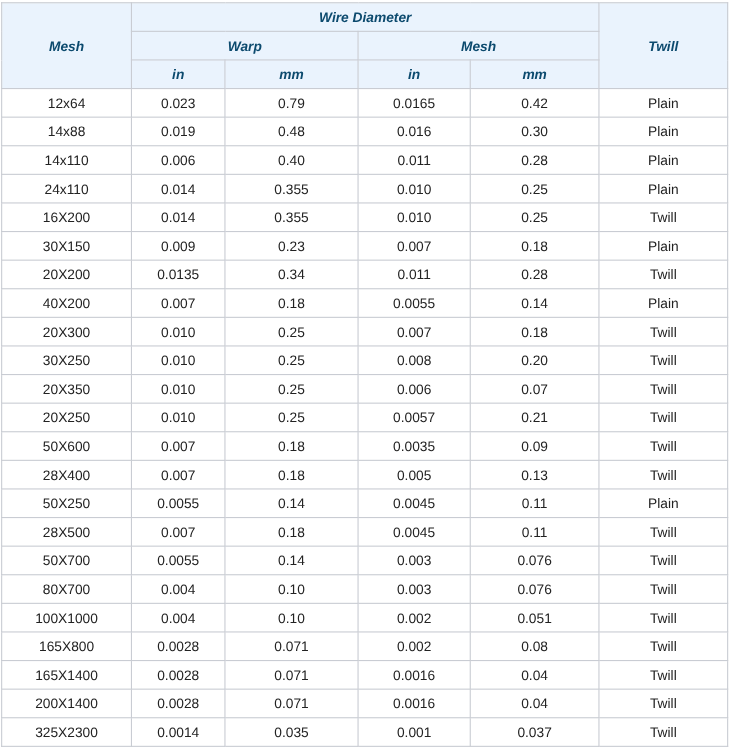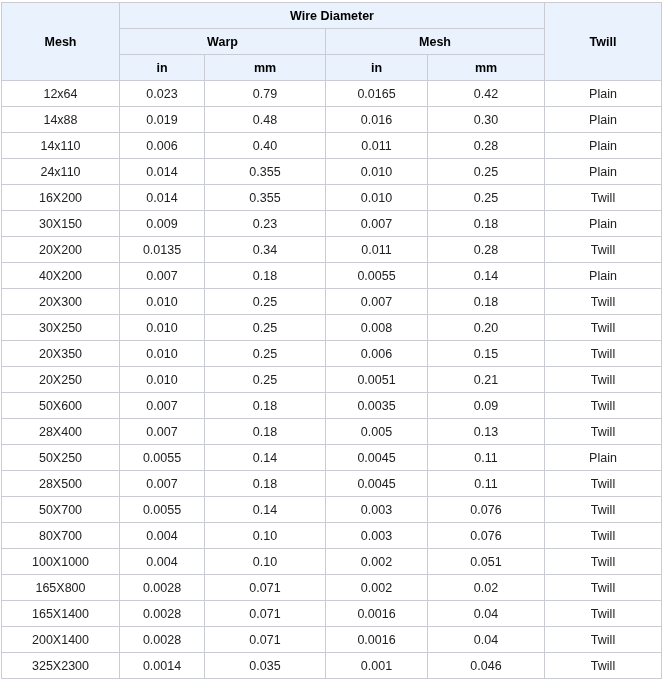--- a/index.html
+++ b/index.html
@@ -26,22 +26,23 @@
     table.spec th, table.spec td {
       border: 1px solid #c9ccd3;
       text-align: center;
       vertical-align: middle;
       padding: 0;
     }
     table.spec thead th {
       background: #eaf3fd;
       font-weight: bold;
       font-size: 12.5px;
-      color: #000000;
+      color: #0c4a6e;
       height: 25px;
+      font-style: italic;
     }
     table.spec tbody td {
       height: 25px;
       background: #ffffff;
     }
     col.c-mesh { width: 118px; }
     col.c-warp-in { width: 85px; }
     col.c-warp-mm { width: 121px; }
     col.c-shute-in { width: 102px; }
     col.c-shute-mm { width: 117px; }
@@ -155,28 +156,28 @@
         <td>0.25</td>
         <td>0.008</td>
         <td>0.20</td>
         <td>Twill</td>
       </tr>
       <tr>
         <td>20X350</td>
         <td>0.010</td>
         <td>0.25</td>
         <td>0.006</td>
-        <td>0.15</td>
+        <td>0.07</td>
         <td>Twill</td>
       </tr>
       <tr>
         <td>20X250</td>
         <td>0.010</td>
         <td>0.25</td>
-        <td>0.0051</td>
+        <td>0.0057</td>
         <td>0.21</td>
         <td>Twill</td>
       </tr>
       <tr>
         <td>50X600</td>
         <td>0.007</td>
         <td>0.18</td>
         <td>0.0035</td>
         <td>0.09</td>
         <td>Twill</td>
@@ -227,21 +228,21 @@
         <td>0.10</td>
         <td>0.002</td>
         <td>0.051</td>
         <td>Twill</td>
       </tr>
       <tr>
         <td>165X800</td>
         <td>0.0028</td>
         <td>0.071</td>
         <td>0.002</td>
-        <td>0.02</td>
+        <td>0.08</td>
         <td>Twill</td>
       </tr>
       <tr>
         <td>165X1400</td>
         <td>0.0028</td>
         <td>0.071</td>
         <td>0.0016</td>
         <td>0.04</td>
         <td>Twill</td>
       </tr>
@@ -251,17 +252,17 @@
         <td>0.071</td>
         <td>0.0016</td>
         <td>0.04</td>
         <td>Twill</td>
       </tr>
       <tr>
         <td>325X2300</td>
         <td>0.0014</td>
         <td>0.035</td>
         <td>0.001</td>
-        <td>0.046</td>
+        <td>0.037</td>
         <td>Twill</td>
       </tr>
     </tbody>
 </table>
 
 </body></html>

